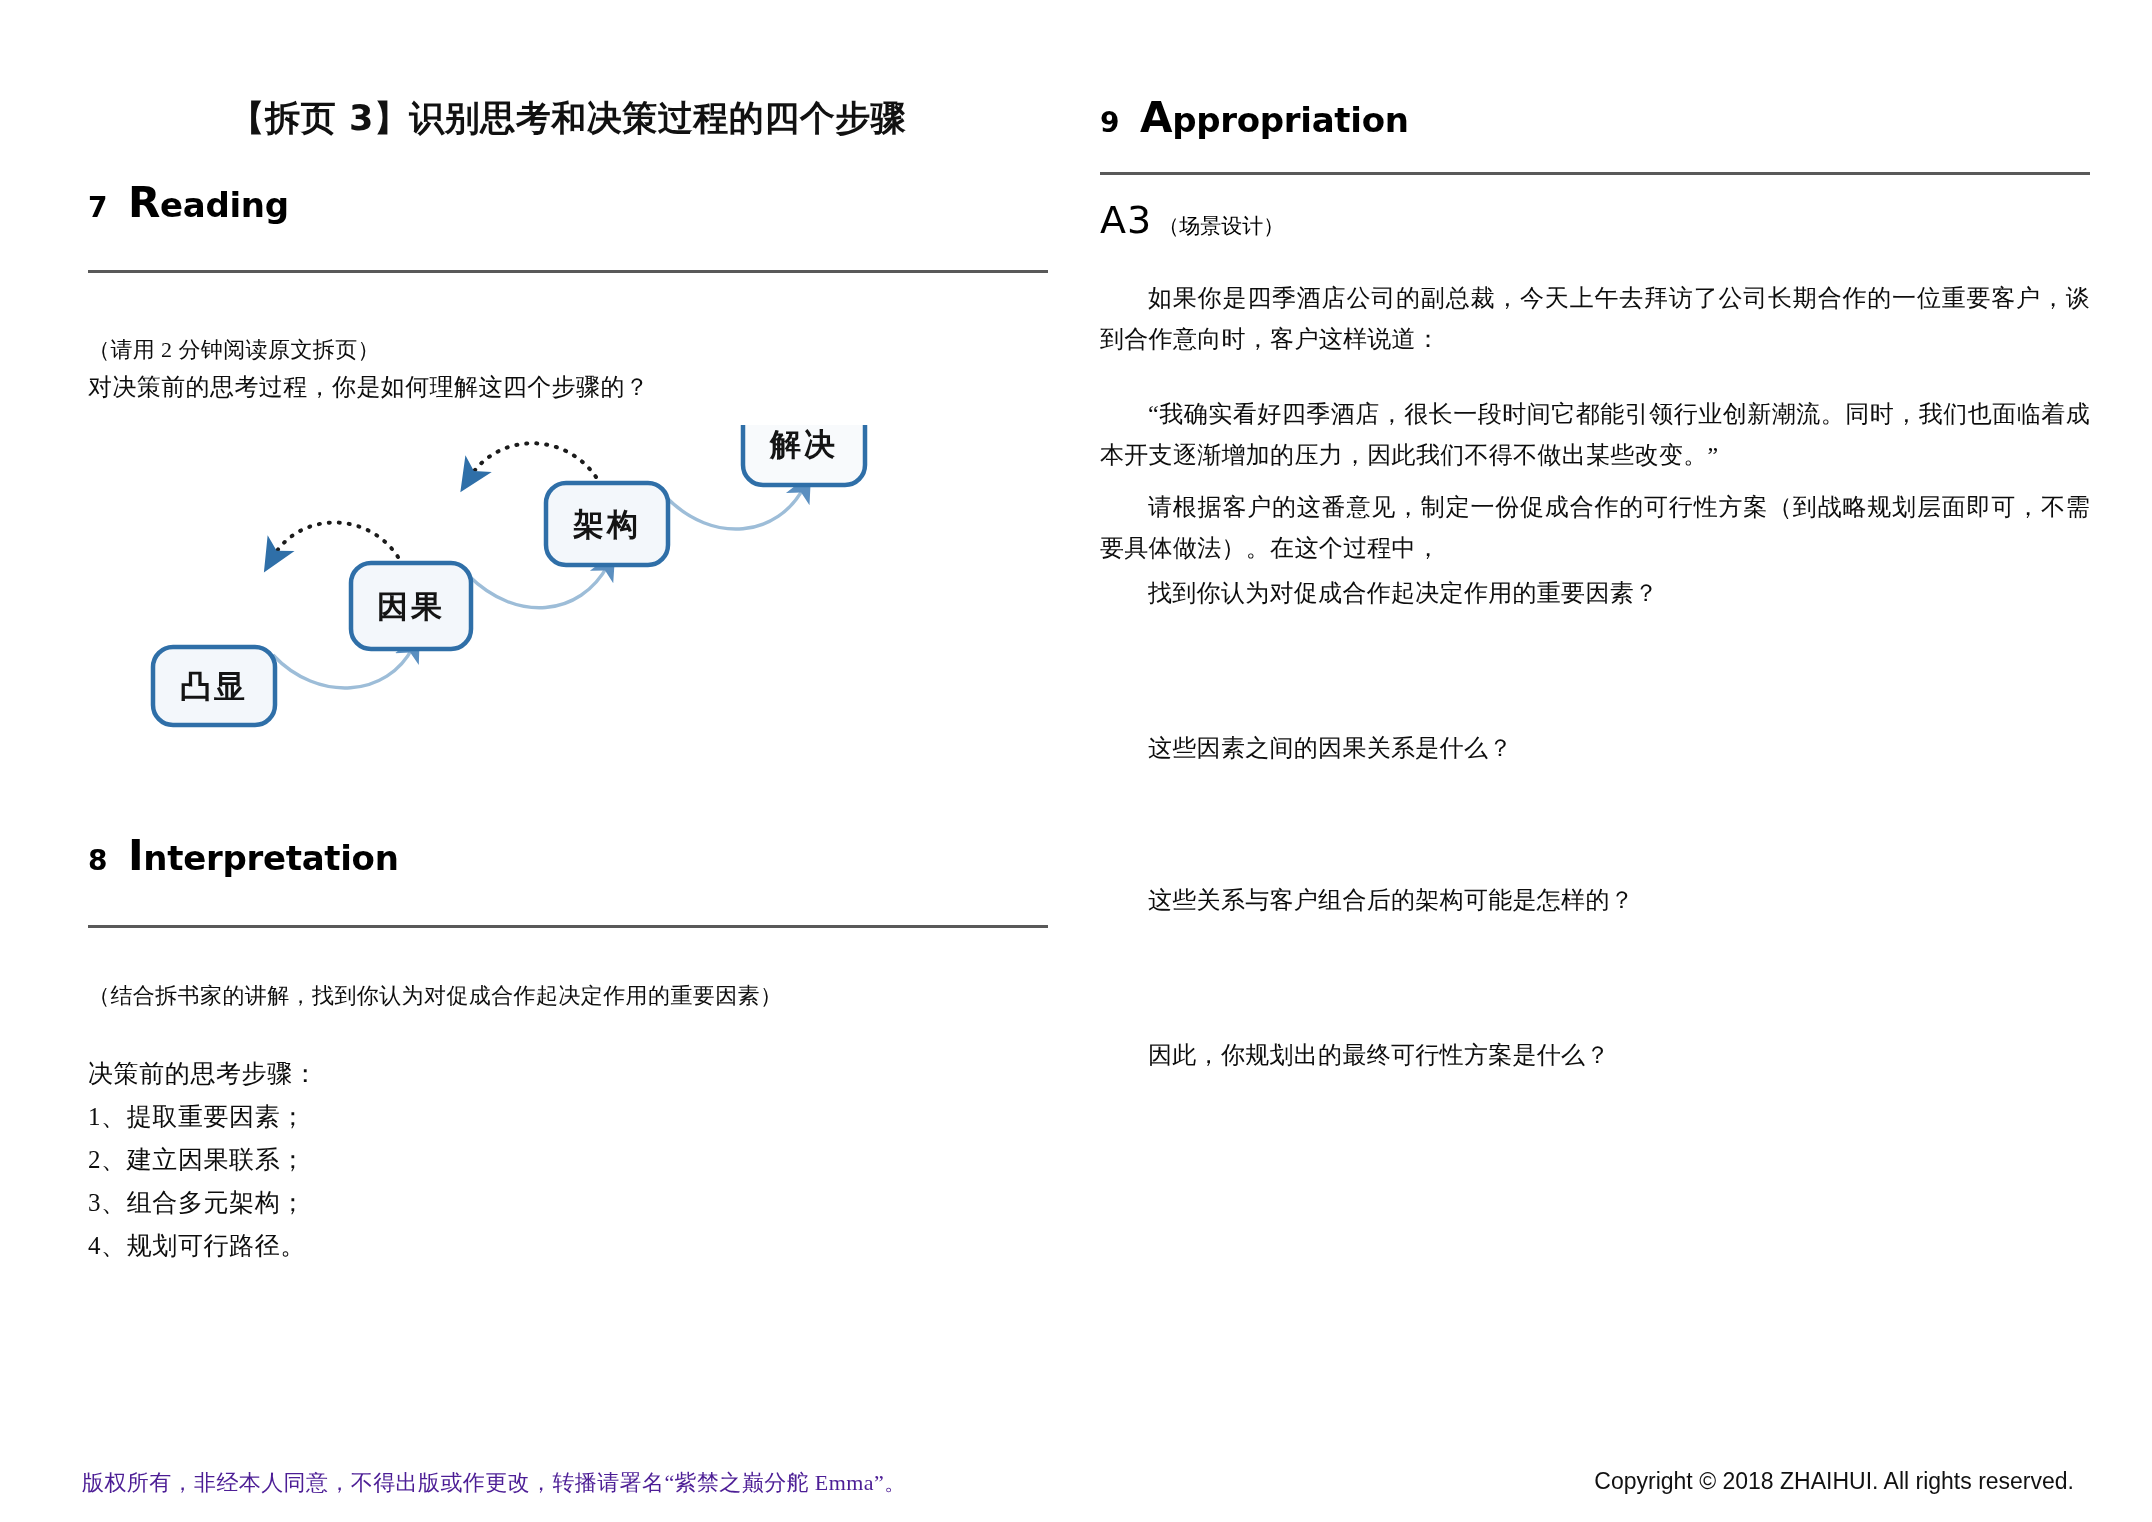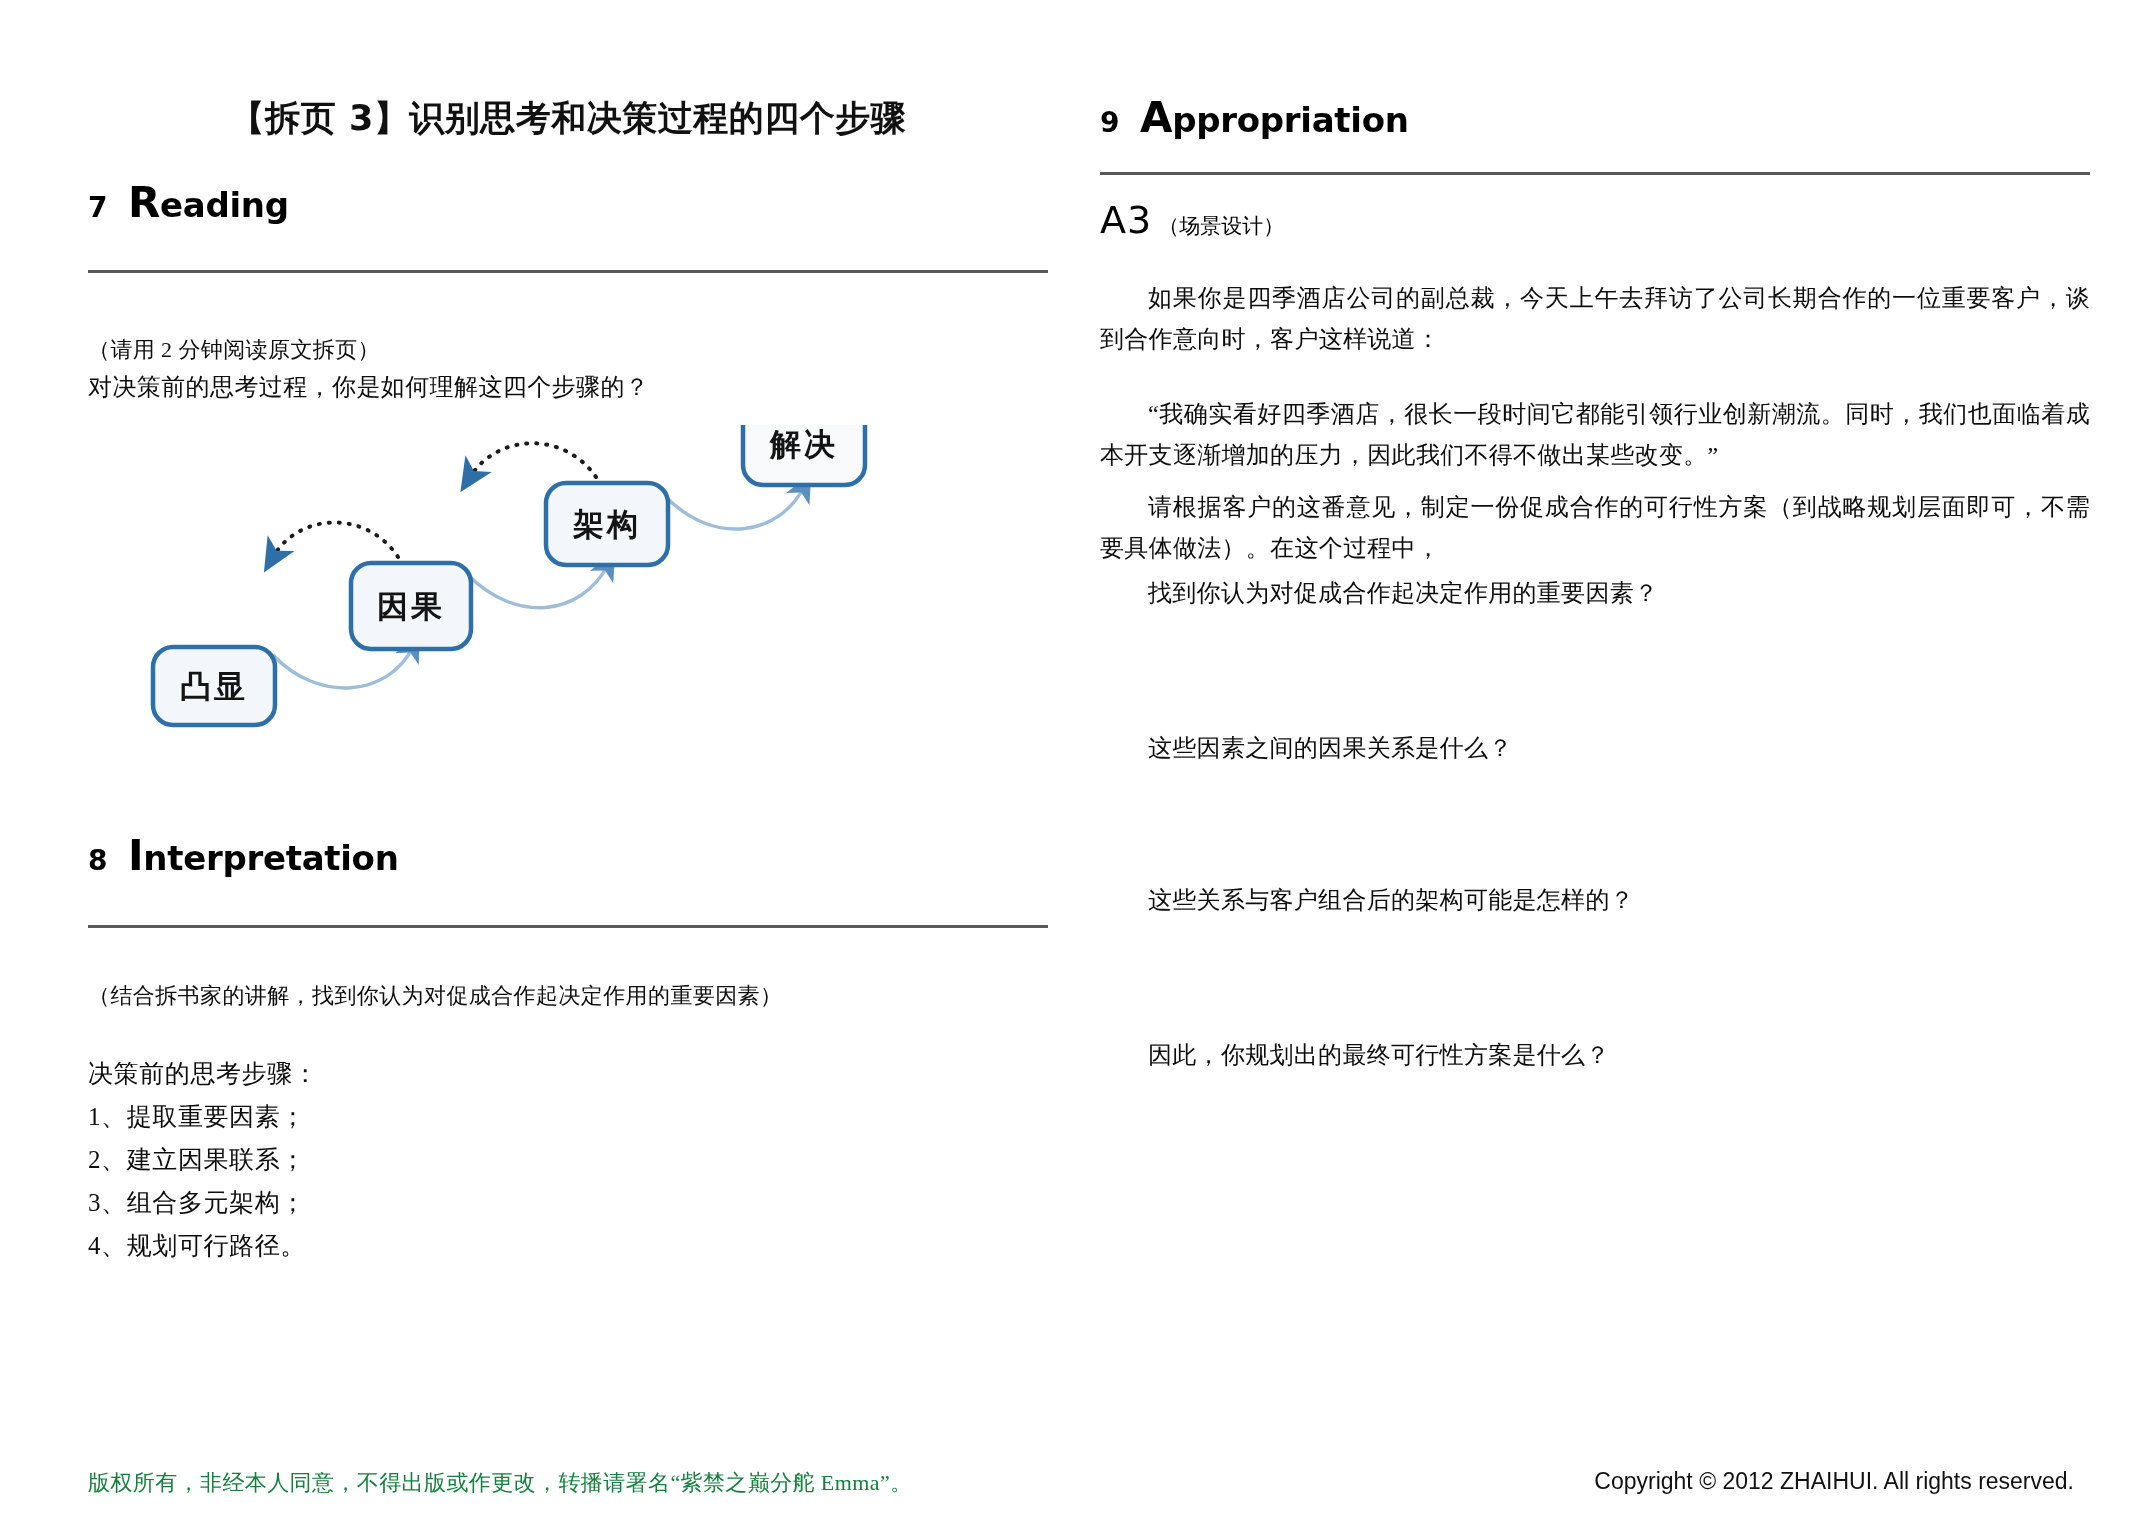--- a/index.html
+++ b/index.html
@@ -125,25 +125,25 @@
     line-height: 1.72;
     text-align: justify;
     letter-spacing: 0.3px;
     color: #0d0d0d;
   }
   .indent { text-indent: 48px; }
 
   
   .footer-left {
     position: absolute;
-    left: 88px;
+    left: 82px;
     top: 1468px;
     font-size: 22px;
     letter-spacing: 0.4px;
-    color: #15803d;
+    color: #4c1d95;
     white-space: nowrap;
   }
   .footer-right {
     position: absolute;
     right: 78px;
     top: 1468px;
     font-family: "Liberation Sans", sans-serif;
     font-size: 23px;
     color: #111;
     white-space: nowrap;
@@ -264,15 +264,15 @@
 
     <div class="r-para indent" style="top:487px;">请根据客户的这番意见，制定一份促成合作的可行性方案（到战略规划层面即可，不需要具体做法）。在这个过程中，</div>
 
     <div class="r-para" style="top:573px; padding-left:48px;">找到你认为对促成合作起决定作用的重要因素？</div>
     <div class="r-para" style="top:728px; padding-left:48px;">这些因素之间的因果关系是什么？</div>
     <div class="r-para" style="top:880px; padding-left:48px;">这些关系与客户组合后的架构可能是怎样的？</div>
     <div class="r-para" style="top:1035px; padding-left:48px;">因此，你规划出的最终可行性方案是什么？</div>
   </div>
 
   <div class="footer-left">版权所有，非经本人同意，不得出版或作更改，转播请署名“紫禁之巅分舵 Emma”。</div>
-  <div class="footer-right">Copyright © 2012 ZHAIHUI. All rights reserved.</div>
+  <div class="footer-right">Copyright © 2018 ZHAIHUI. All rights reserved.</div>
 
 </div>
 
 </body></html>

